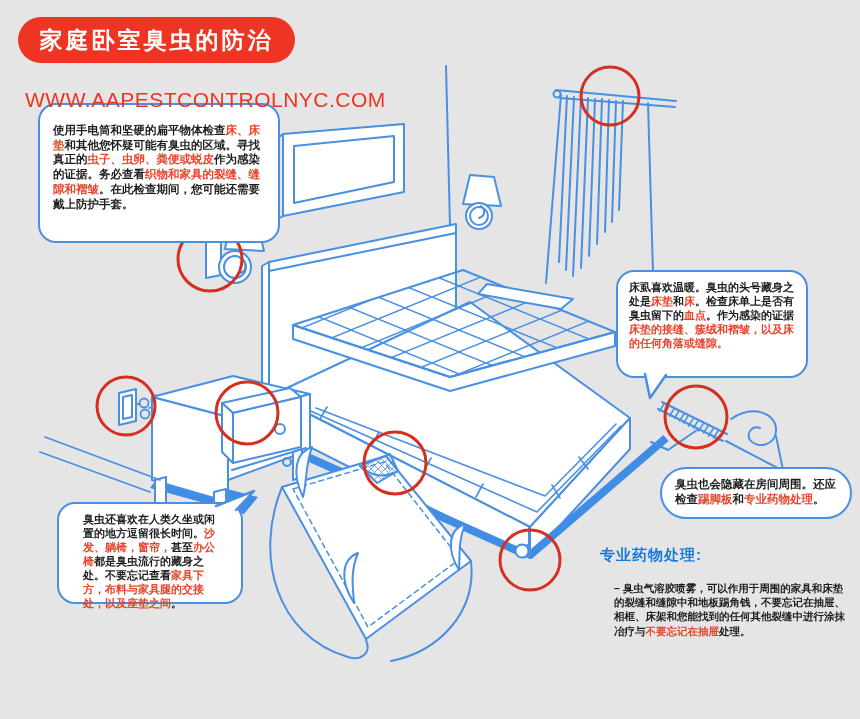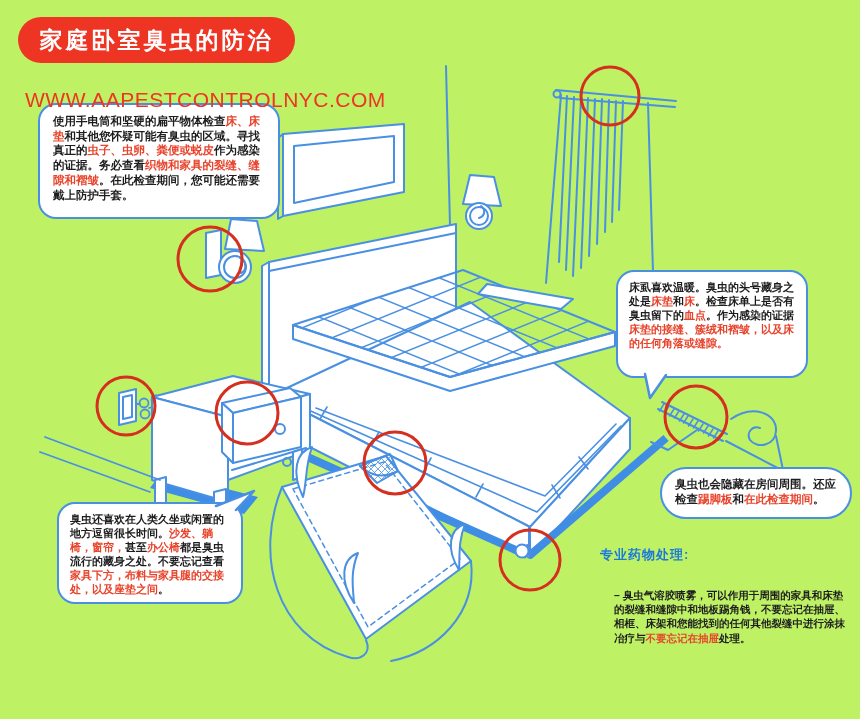--- a/index.html
+++ b/index.html
@@ -1,32 +1,32 @@
 <!DOCTYPE html>
 <html><head>
 <meta charset="utf-8">
 <style>
   html,body{margin:0;padding:0;background:#fff;}
-  .canvas{position:relative;width:860px;height:719px;background:#bef264;overflow:hidden;
+  .canvas{position:relative;width:860px;height:719px;background:#e5e5e5;overflow:hidden;
           font-family:"Liberation Sans","DejaVu Sans",sans-serif;}
   svg.scene{position:absolute;left:0;top:0;z-index:1;}
   svg.tails{position:absolute;left:0;top:0;z-index:3;pointer-events:none;}
   .header-pill{position:absolute;left:18px;top:17px;width:277px;height:46px;z-index:4;
     background:#ee3524;border-radius:24px;color:#fff;font-size:23px;font-weight:bold;
     letter-spacing:3px;text-align:center;line-height:46px;}
   .site-url{position:absolute;left:25px;top:88px;z-index:4;color:#ee3524;font-size:21px;
     font-weight:normal;letter-spacing:0.5px;text-decoration:none;}
   .bubble{position:absolute;z-index:2;background:#fff;border:2.5px solid #4a90e2;
     border-radius:18px;font-weight:bold;color:#1d1d1f;box-sizing:border-box;}
-  .b1{left:38px;top:103px;width:242px;height:116px;padding:9px 13px;font-size:11.5px;line-height:1.28;}
+  .b1{left:38px;top:103px;width:242px;height:140px;padding:18px 13px;font-size:11.5px;line-height:1.28;}
   .b2{left:616px;top:270px;width:192px;height:108px;padding:9px 11px;font-size:11px;line-height:1.27;}
-  .b3{left:57px;top:502px;width:186px;height:102px;padding:9px 11px;font-size:11px;line-height:1.27;}
+  .b3{left:57px;top:502px;width:186px;height:102px;padding:9px 24px;font-size:11px;line-height:1.27;}
   .b4{left:660px;top:467px;width:192px;height:52px;padding:8px 13px;font-size:11.5px;line-height:1.3;border-radius:26px;}
   .treatment{position:absolute;left:600px;top:546px;width:254px;z-index:2;}
-  .treatment-heading{color:#1b79dd;font-size:13px;font-weight:bold;letter-spacing:1px;margin-bottom:24px;}
+  .treatment-heading{color:#1b79dd;font-size:15px;font-weight:bold;letter-spacing:1px;margin-bottom:16px;}
   .treatment p{margin:0 0 12px 14px;width:238px;font-size:10.5px;font-weight:bold;line-height:1.35;color:#1d1d1f;}
   .c-black{color:#1d1d1f;}
   .c-red{color:#e8432b;}
 </style>
 </head>
 <body>
 
 <div class="canvas">
 
   <svg class="scene" width="860" height="719" viewBox="0 0 860 719">
@@ -169,21 +169,21 @@
       </g>
     </g>
   </svg>
 
   <div class="header-pill">家庭卧室臭虫的防治</div>
   <a class="site-url" href="#">WWW.AAPESTCONTROLNYC.COM</a>
 
   <div class="bubble b1"><span class="c-black">使用手电筒和坚硬的扁平物体检查</span><span class="c-red">床、床垫</span><span class="c-black">和其他您怀疑可能有臭虫的区域。寻找真正的</span><span class="c-red">虫子、虫卵、粪便或蜕皮</span><span class="c-black">作为感染的证据。务必查看</span><span class="c-red">织物和家具的裂缝、缝隙和褶皱</span><span class="c-black">。在此检查期间，您可能还需要戴上防护手套。</span></div>
   <div class="bubble b2"><span class="c-black">床虱喜欢温暖。臭虫的头号藏身之处是</span><span class="c-red">床垫</span><span class="c-black">和</span><span class="c-red">床</span><span class="c-black">。检查床单上是否有臭虫留下的</span><span class="c-red">血点</span><span class="c-black">。作为感染的证据</span><span class="c-red">床垫的接缝、簇绒和褶皱，以及床的任何角落或缝隙。</span></div>
   <div class="bubble b3"><span class="c-black">臭虫还喜欢在人类久坐或闲置的地方逗留很长时间。</span><span class="c-red">沙发、躺椅，窗帘，</span><span class="c-black">甚至</span><span class="c-red">办公椅</span><span class="c-black">都是臭虫流行的藏身之处。不要忘记查看</span><span class="c-red">家具下方，布料与家具腿的交接处，以及座垫之间</span><span class="c-black">。</span></div>
-  <div class="bubble b4"><span class="c-black">臭虫也会隐藏在房间周围。还应检查</span><span class="c-red">踢脚板</span><span class="c-black">和</span><span class="c-red">在此检查期间</span><span class="c-black">。</span></div>
+  <div class="bubble b4"><span class="c-black">臭虫也会隐藏在房间周围。还应检查</span><span class="c-red">踢脚板</span><span class="c-black">和</span><span class="c-red">专业药物处理</span><span class="c-black">。</span></div>
 
   <svg class="tails" width="860" height="719" viewBox="0 0 860 719">
     <path d="M645,374 L650,398 L666,375" fill="#fff" stroke="#4a90e2" stroke-width="2.5" stroke-linecap="round" stroke-linejoin="round"></path>
     <path d="M216,506 L254,491 L236,510" fill="#fff" stroke="#4a90e2" stroke-width="2.5" stroke-linecap="round" stroke-linejoin="round"></path>
   </svg>
 
   <div class="treatment">
     <div class="treatment-heading">专业药物处理:</div>
     <p><span class="c-black">– 臭虫气溶胶喷雾，可以作用于周围的家具和床垫的裂缝和缝隙中和地板踢角钱，不要忘记在抽屉、相框、床架和您能找到的任何其他裂缝中进行涂抹冶疗与</span><span class="c-red">不要忘记在抽屉</span><span class="c-black">处理。</span></p>
   </div>

